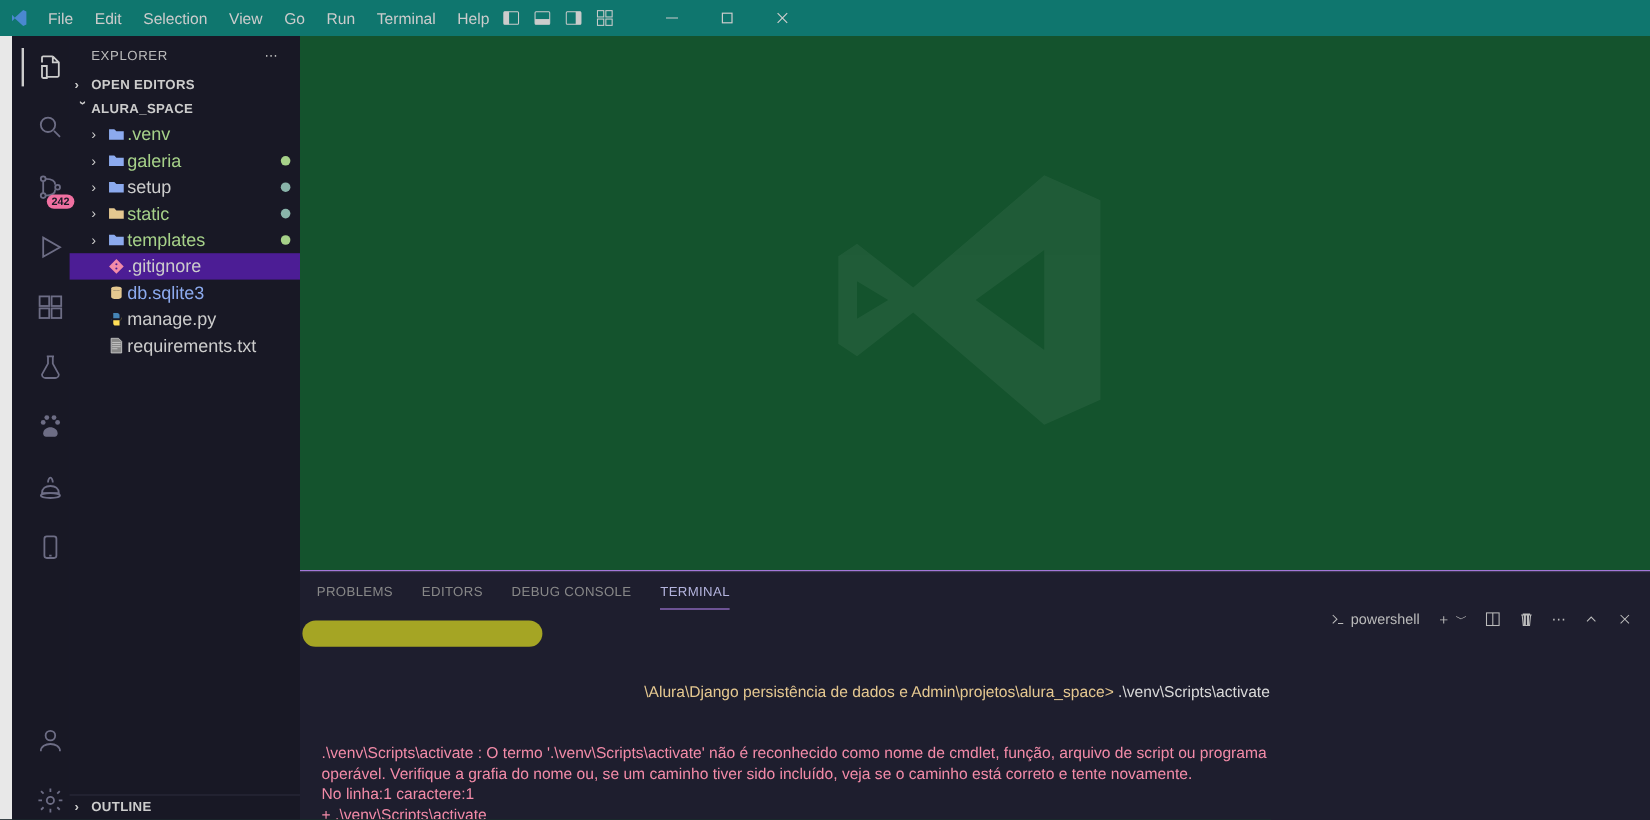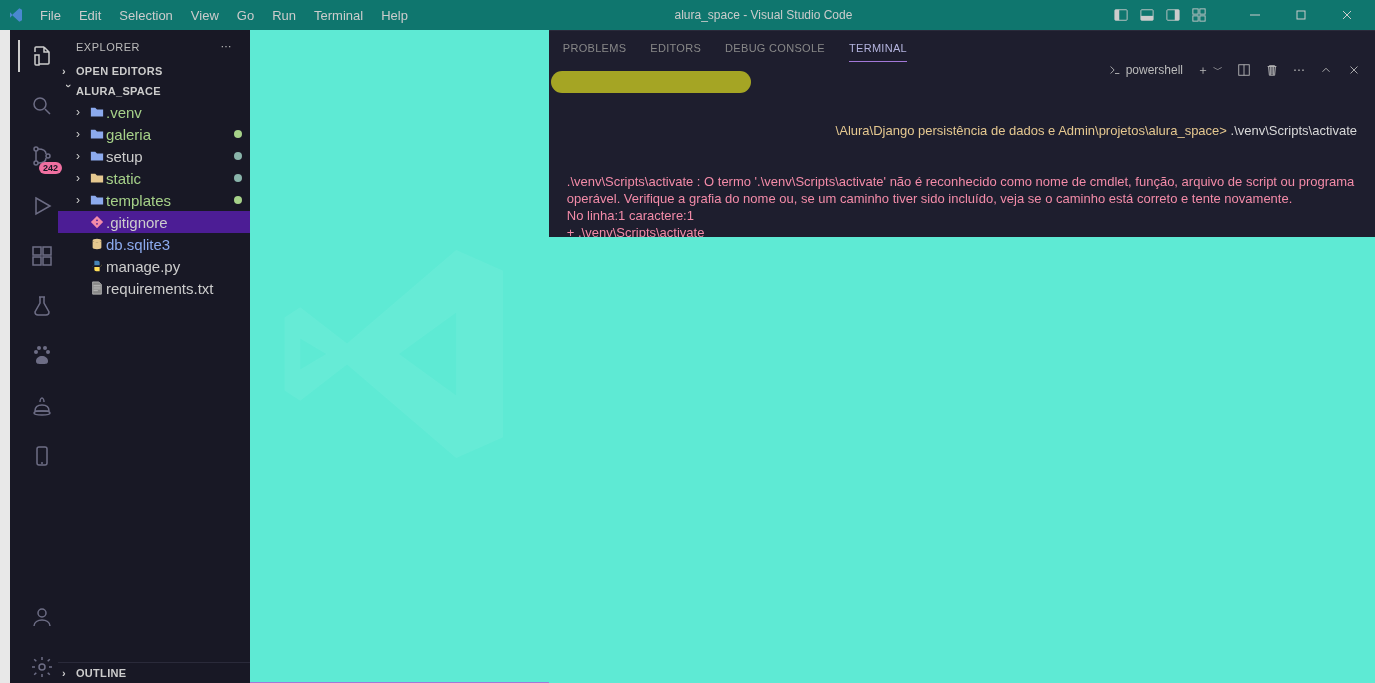--- a/index.html
+++ b/index.html
@@ -47,21 +47,21 @@
   .tree-item .dot { width: 8px; height: 8px; border-radius: 50%; margin-right: 8px; }
   .tree-item.selected { background: #4c1d95; }
   .green { color: #a6d189; }
   .blue { color: #8caaee; }
   .gray { color: #cccccc; }
   .dot-green { background: #a6d189; }
   .dot-dim { background: #89b4aa; }
   .sidebar-bottom { margin-top: auto; border-top: 1px solid #2a2a3a; }
 
   
-  .editor { flex: 1; display: flex; background: #5eead4; }
+  .editor { flex: 1; display: flex; flex-direction: column; background: #14532d; }
   .editor-canvas { flex: 1; display: flex; align-items: center; justify-content: center; position: relative; border-bottom: 1px solid #a378d8; }
   .watermark svg { width: 260px; height: 260px; opacity: 0.05; fill: #fff; }
 
   
   .panel { height: 207px; background: #1e1e2e; display: flex; flex-direction: column; }
   .panel-tabs { display: flex; align-items: center; height: 35px; border-bottom: 0; padding: 0 14px; font-size: 11px; color: #888; gap: 24px; border-top: 1px solid #2a2a3a; }
   .panel-tab { cursor: pointer; padding: 8px 0 7px 0; letter-spacing: 0.3px; }
   .panel-tab.active { color: #b4b4de; border-bottom: 1px solid #a378d8; }
   .panel-actions { margin-left: auto; display: flex; align-items: center; gap: 14px; color: #bbb; font-size: 12px; }
   .panel-actions .btn { cursor: pointer; display: flex; align-items: center; gap: 4px; margin-top: 44px; }
@@ -87,21 +87,20 @@
     <div class="menus">
         <span class="menu-item">File</span>
         <span class="menu-item">Edit</span>
         <span class="menu-item">Selection</span>
         <span class="menu-item">View</span>
         <span class="menu-item">Go</span>
         <span class="menu-item">Run</span>
         <span class="menu-item">Terminal</span>
         <span class="menu-item">Help</span>
       </div>
-    <div class="title-center">alura_space - Visual Studio Code</div>
     <div class="window-controls">
       <div class="layout-icons">
         <span class="layout-btn">
             <svg class="small-svg" viewBox="0 0 16 16">
               <rect x="1" y="2" width="14" height="12" rx="1" fill="none" stroke="#ccc"></rect>
               <rect x="1" y="2" width="5" height="12" fill="#ccc"></rect>
             </svg>
           </span>
         <span class="layout-btn">
             <svg class="small-svg" viewBox="0 0 16 16">

